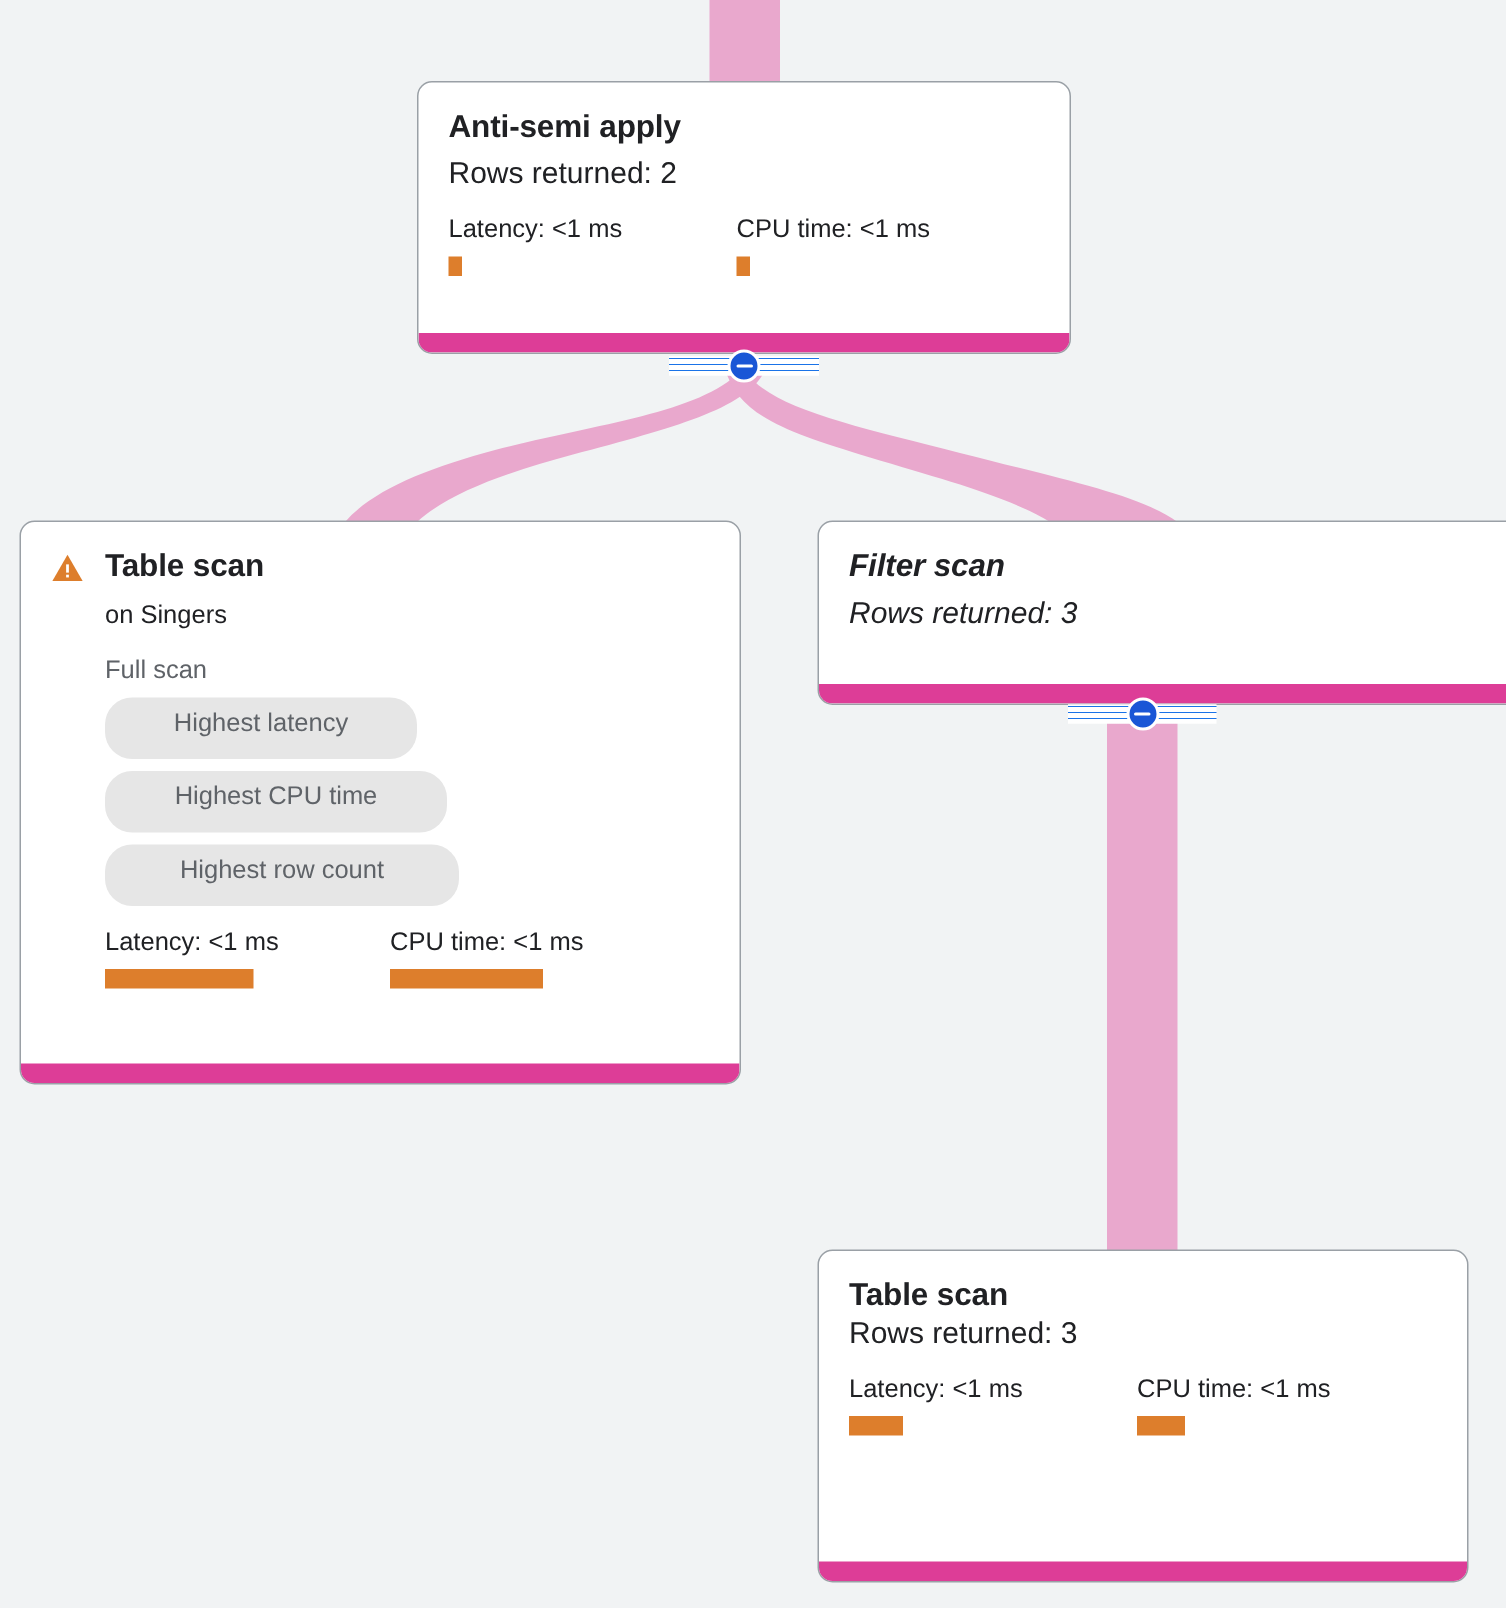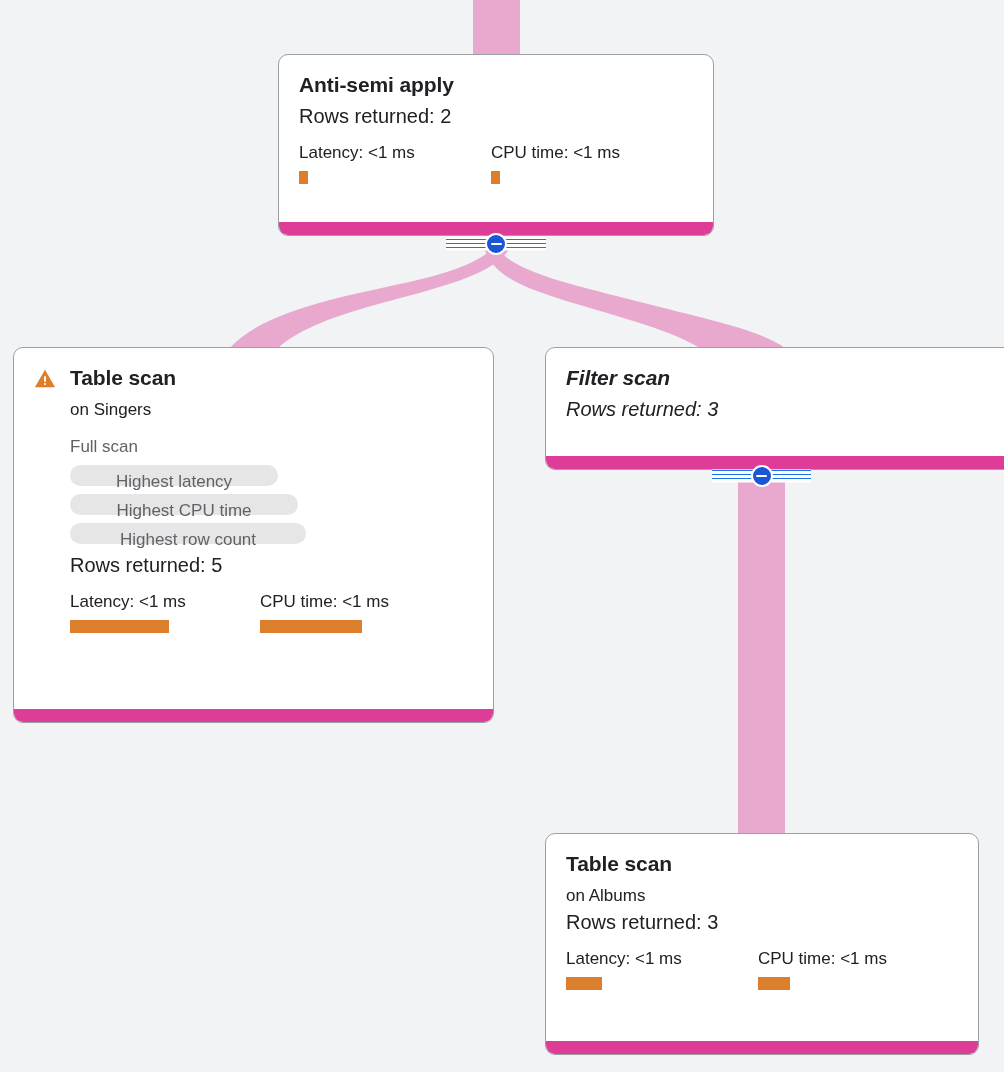--- a/index.html
+++ b/index.html
@@ -93,21 +93,21 @@
   
   .chips {
     margin-top: 6px;
   }
   .chip {
     display: block;
     background: #e6e6e6;
     border-radius: 18px;
     color: #5f6368;
     font-size: 17px;
-    height: 21px;
+    height: 41px;
     line-height: 33px;
     text-align: center;
     margin-bottom: 8px;
     padding: 0 18px;
     box-sizing: border-box;
   }
   .chip.w1 { width: 208px; }
   .chip.w2 { width: 228px; }
   .chip.w3 { width: 236px; text-align: center; }
 
@@ -238,21 +238,20 @@
         <div class="node-title">Table scan</div>
       </div>
       <div style="margin-left:36px;">
         <div class="node-sub">on Singers</div>
         <div class="node-sub muted">Full scan</div>
         <div class="chips">
           <div class="chip w1">Highest latency</div>
           <div class="chip w2">Highest CPU time</div>
           <div class="chip w3">Highest row count</div>
         </div>
-        <div class="node-rows tight">Rows returned: 5</div>
         <div class="metrics">
           <div class="metric" style="width:190px;">
             <div class="metric-label">Latency: &lt;1 ms</div>
             <div class="metric-bar" style="width:99px;"></div>
           </div>
           <div class="metric">
             <div class="metric-label">CPU time: &lt;1 ms</div>
             <div class="metric-bar" style="width:102px;"></div>
           </div>
         </div>
@@ -274,21 +273,20 @@
   <div class="collapse" style="left:712px; top:463px; width:99px;">
     <div class="rail"></div>
     <div class="knob"></div>
   </div>
 
   <div class="node" style="left:545px; top:833px; width:434px; height:222px;">
     <div class="node-inner">
       <div class="node-head">
         <div class="node-title">Table scan</div>
       </div>
-      <div class="node-sub">on Albums</div>
       <div class="node-rows tight">Rows returned: 3</div>
       <div class="metrics">
         <div class="metric" style="width:192px;">
           <div class="metric-label">Latency: &lt;1 ms</div>
           <div class="metric-bar" style="width:36px;"></div>
         </div>
         <div class="metric">
           <div class="metric-label">CPU time: &lt;1 ms</div>
           <div class="metric-bar" style="width:32px;"></div>
         </div>

